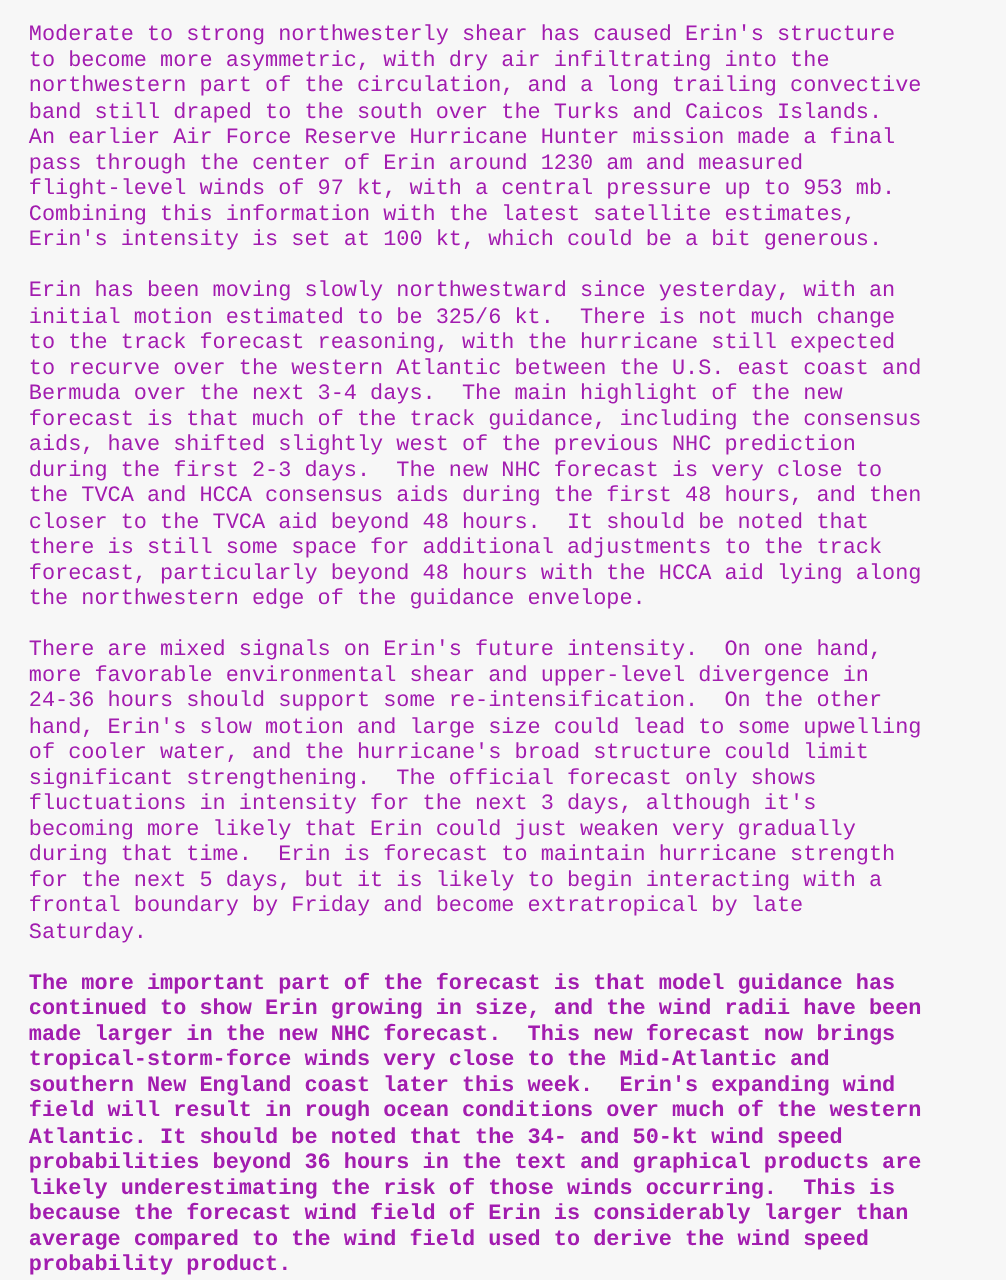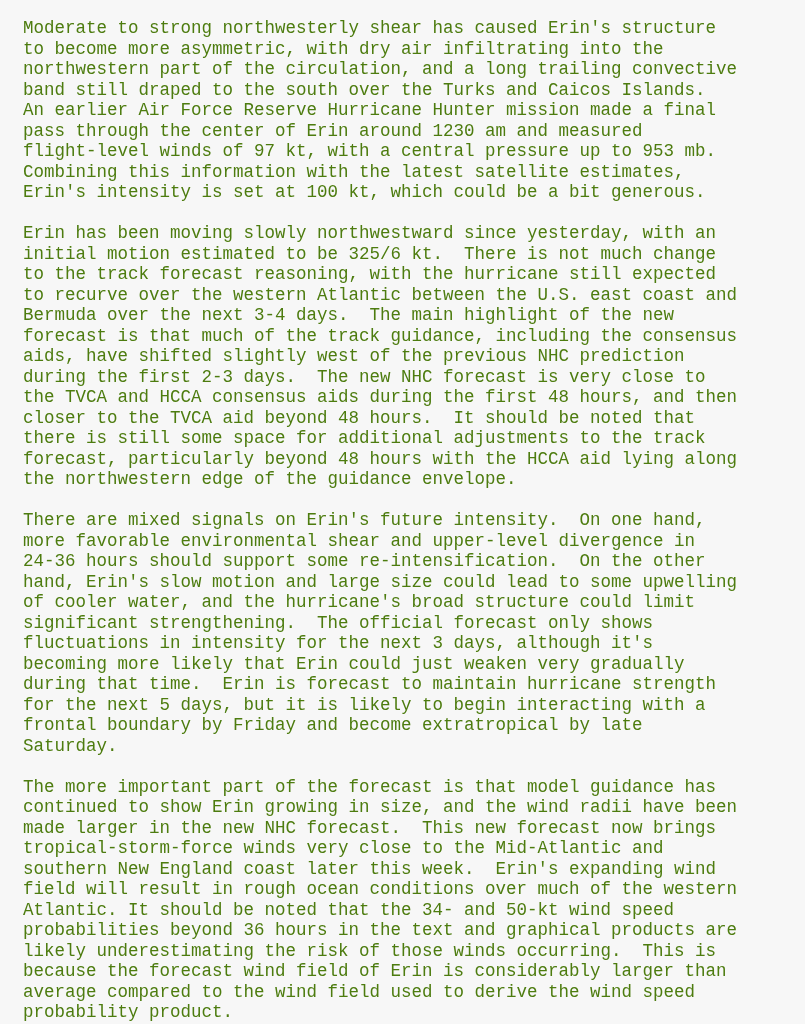--- a/index.html
+++ b/index.html
@@ -16,26 +16,27 @@
     box-sizing: border-box;
     width: 805px;
     height: 1024px;
     padding: 18px 20px 0 23px;
   }
   .para {
     margin: 0 0 20.5px 0;
     font-family: "Liberation Mono", "DejaVu Sans Mono", monospace;
     font-size: 17.5px;
     line-height: 20.5px;
-    color: #4d7c0f;
+    color: #a21caf;
     white-space: pre;
     letter-spacing: 0;
   }
   .para:last-child {
     margin-bottom: 12px;
+    font-weight: bold;
   }
 </style>
 </head>
 <body>
 
 <main class="doc">
   <pre class="para">Moderate to strong northwesterly shear has caused Erin's structure
 to become more asymmetric, with dry air infiltrating into the
 northwestern part of the circulation, and a long trailing convective
 band still draped to the south over the Turks and Caicos Islands.

